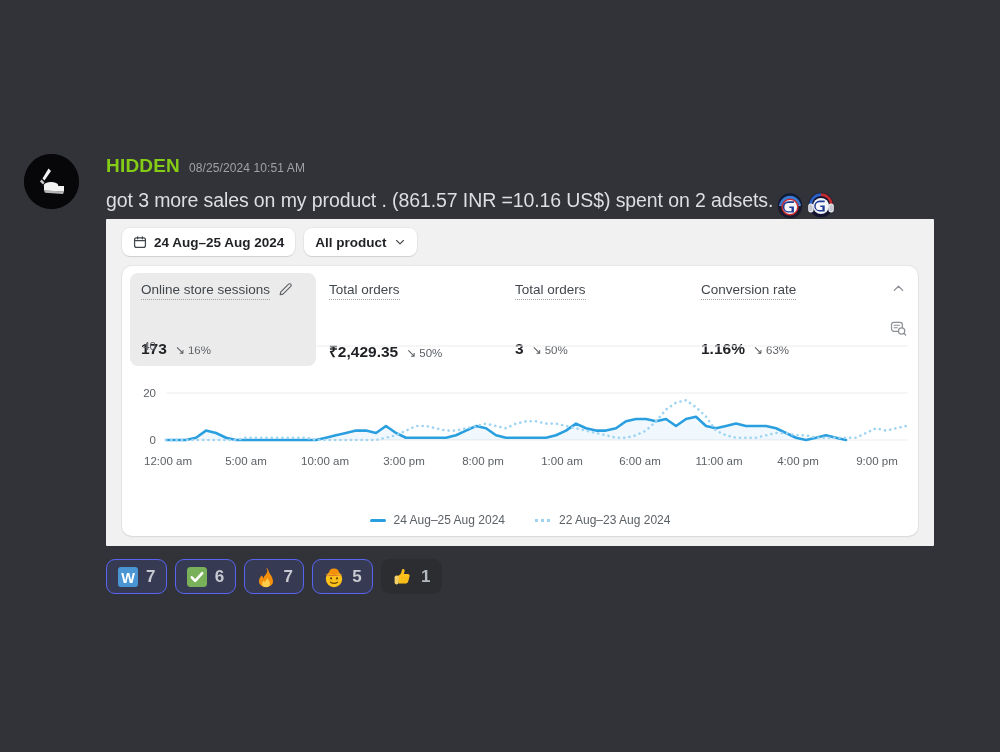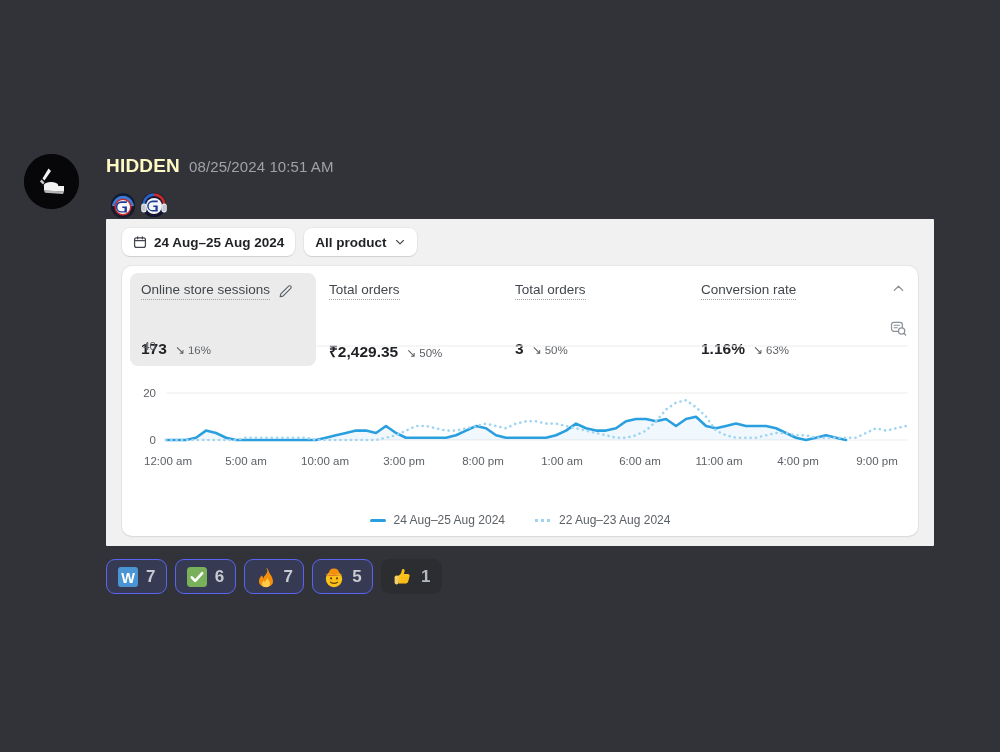--- a/index.html
+++ b/index.html
@@ -39,28 +39,28 @@
   .msg-header {
     position: absolute;
     left: 106px;
     top: 155px;
     display: flex;
     align-items: baseline;
     gap: 9px;
     white-space: nowrap;
   }
   .username {
-    color: #fef9c3;
+    color: #84cc16;
     font-size: 19px;
     font-weight: 700;
     letter-spacing: .2px;
   }
   .timestamp {
     color: #a0a2a7;
-    font-size: 15px;
+    font-size: 12px;
     letter-spacing: .1px;
   }
 
   .msg-body {
     position: absolute;
     left: 106px;
     top: 186px;
     display: flex;
     align-items: center;
     gap: 0;
@@ -145,21 +145,21 @@
     min-width: 104px;
   }
   .metric.selected { background: #ebebeb; }
   .metric:nth-child(1) { width: 186px; }
   .metric:nth-child(2) { width: 186px; margin-left: 2px; }
   .metric:nth-child(3) { width: 186px; }
   .metric:nth-child(4) { width: 186px; }
 
   .metric-head {
     display: flex;
-    align-items: center;
+    align-items: flex-start;
     gap: 8px;
   }
   .metric-label {
     font-size: 13.5px;
     color: #41474d;
     font-weight: 400;
     border-bottom: 1px dotted #9aa0a6;
     padding-bottom: 2px;
     white-space: nowrap;
   }
@@ -296,20 +296,21 @@
       </g>
     </svg>
   </div>
 
   <div class="msg-header">
     <span class="username">HIDDEN</span>
     <span class="timestamp">08/25/2024 10:51 AM</span>
   </div>
 
   <div class="msg-body">
+    <span class="msg-text">got 3 more sales on my product . (861.57 INR =10.16 US$) spent on 2 adsets.</span>
 
     <span class="inline-emoji">
       <svg width="28" height="28" viewBox="0 0 28 28">
         <circle cx="14" cy="15" r="12.2" fill="#1a1a2e"></circle>
         <path d="M2.2 14 A11.8 11.8 0 0 1 25.8 14 Z" fill="#0f1c38"></path>
         <path d="M3.5 12.5 A11 11 0 0 1 24.5 12.5 L24.5 13.5 L3.5 13.5 Z" fill="#3b7bd4"></path>
         <path d="M3.4 13.2 q10.6 2.2 21.2 0 l.3 1.6 q-10.8 2.3 -21.8 0 Z" fill="#5b9ae8"></path>
         <circle cx="14" cy="16" r="8.6" fill="#c62a2a"></circle>
         <circle cx="14" cy="16" r="7.1" fill="#f4f6fb"></circle>
         <path d="M17.9 12.1 h-5.4 a4.1 4.1 0 0 0 0 8.2 h3 v-3.2 h-2.2 v-1.6 h4.6 v6.1 h-5.4 a5.7 5.7 0 0 1 0 -11.4 h5.4 Z" fill="#1f3a93"></path>

